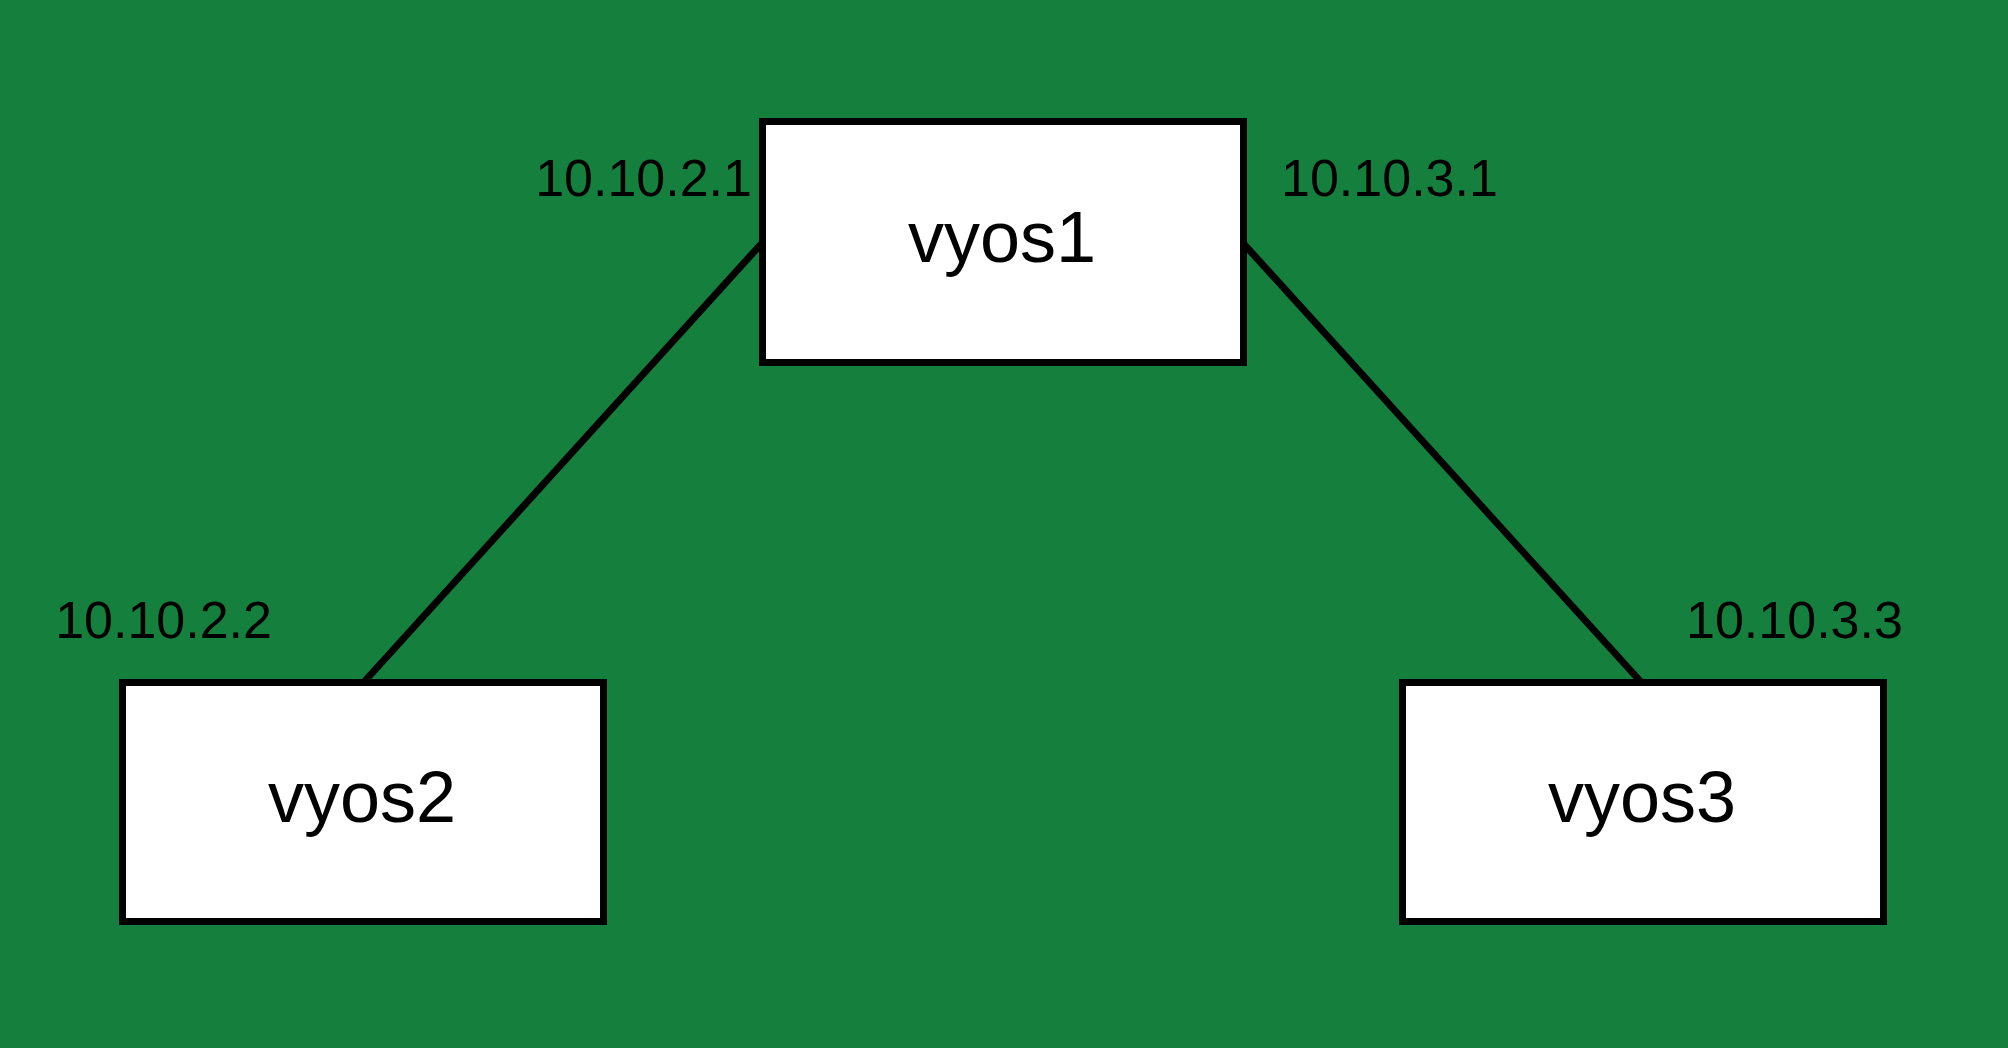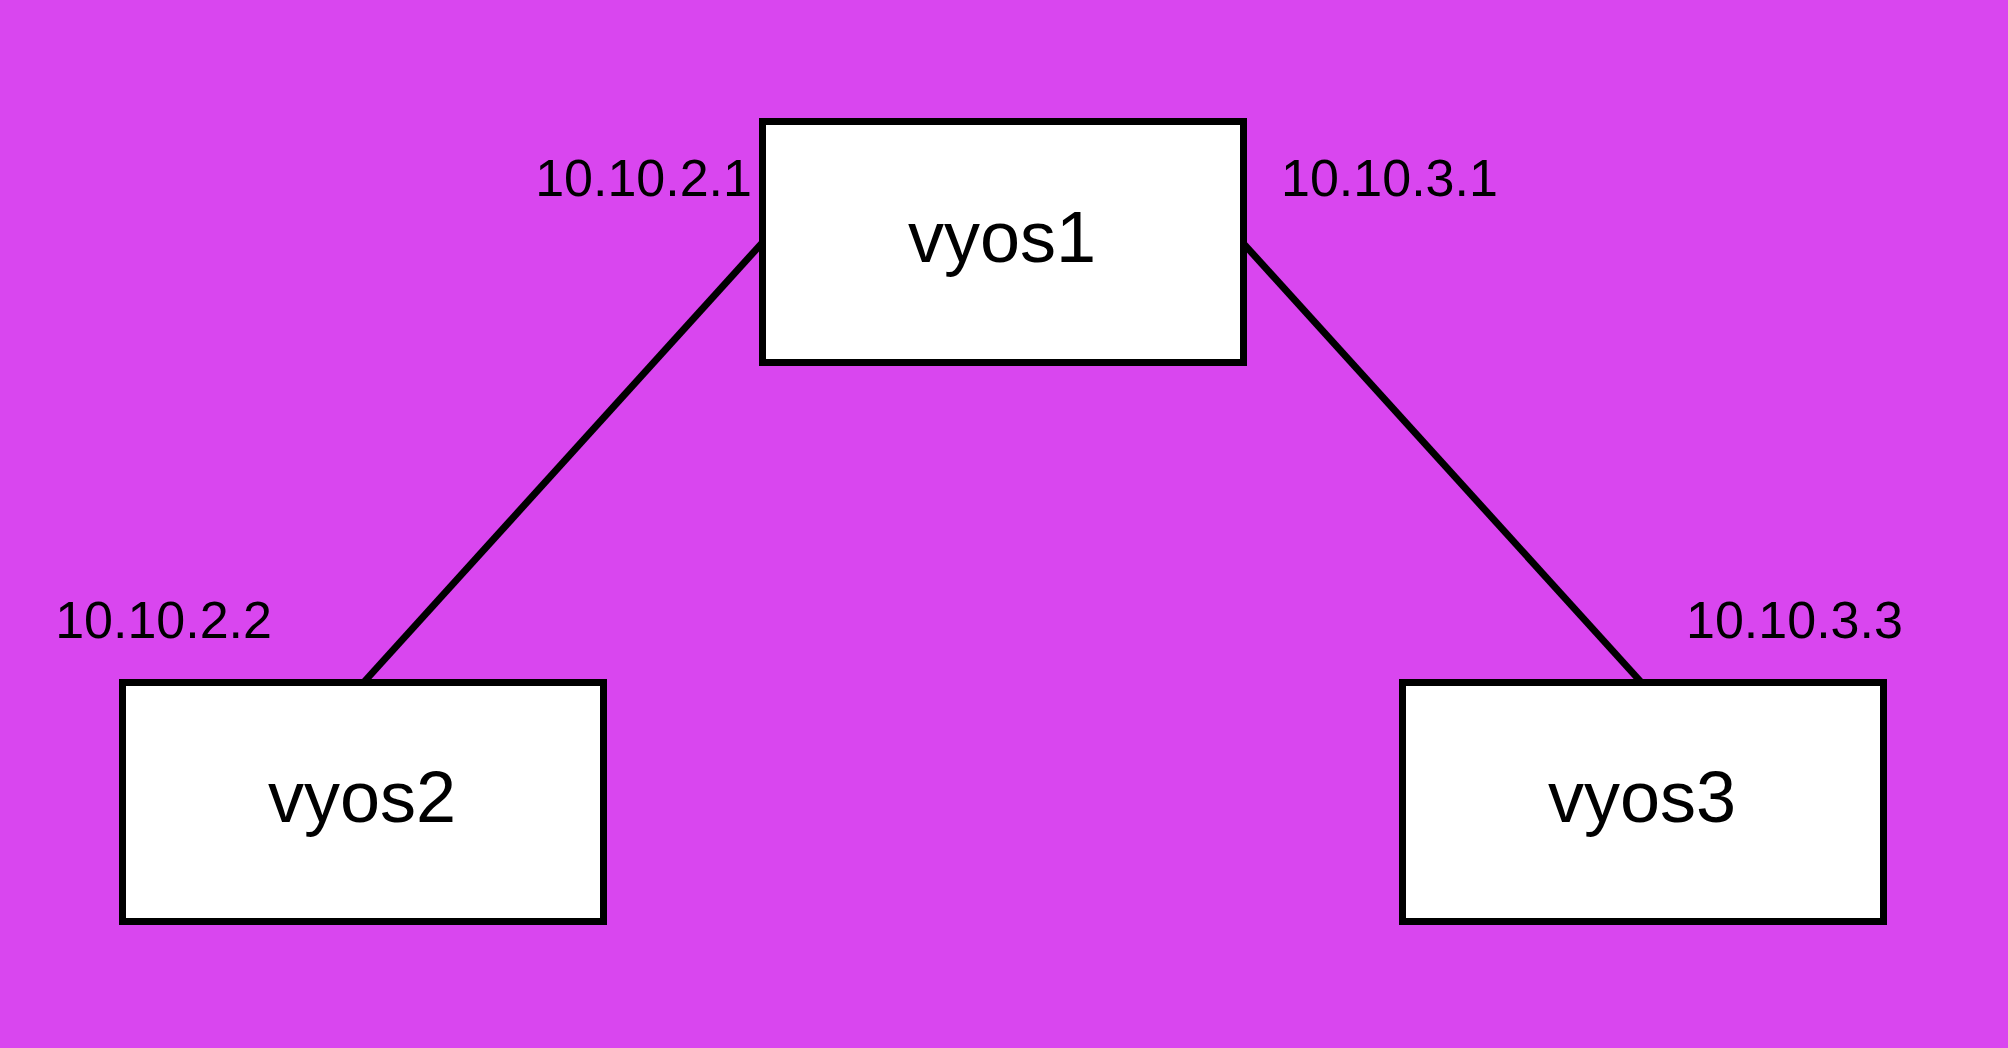--- a/index.html
+++ b/index.html
@@ -53,21 +53,21 @@
     font-size: 52px;
     fill: #000000;
     dominant-baseline: alphabetic;
   }
   .endpoint-label.anchor-end { text-anchor: end; }
   .endpoint-label.anchor-start { text-anchor: start; }
 </style>
 </head>
 <body>
 
-<div id="diagram-root" style="background: #d946ef;">
+<div id="diagram-root" style="background: #15803d;">
   <svg id="topology-svg" viewBox="0 0 2008 1048" xmlns="http://www.w3.org/2000/svg">
 
     <g>
       <line class="edge-line" x1="762" y1="243" x2="364" y2="682" style="stroke: rgb(0, 0, 0); stroke-width: 7;"></line>
     </g>
 
     <g>
       <line class="edge-line" x1="1243" y1="243" x2="1641" y2="682" style="stroke: rgb(0, 0, 0); stroke-width: 7;"></line>
     </g>
 

